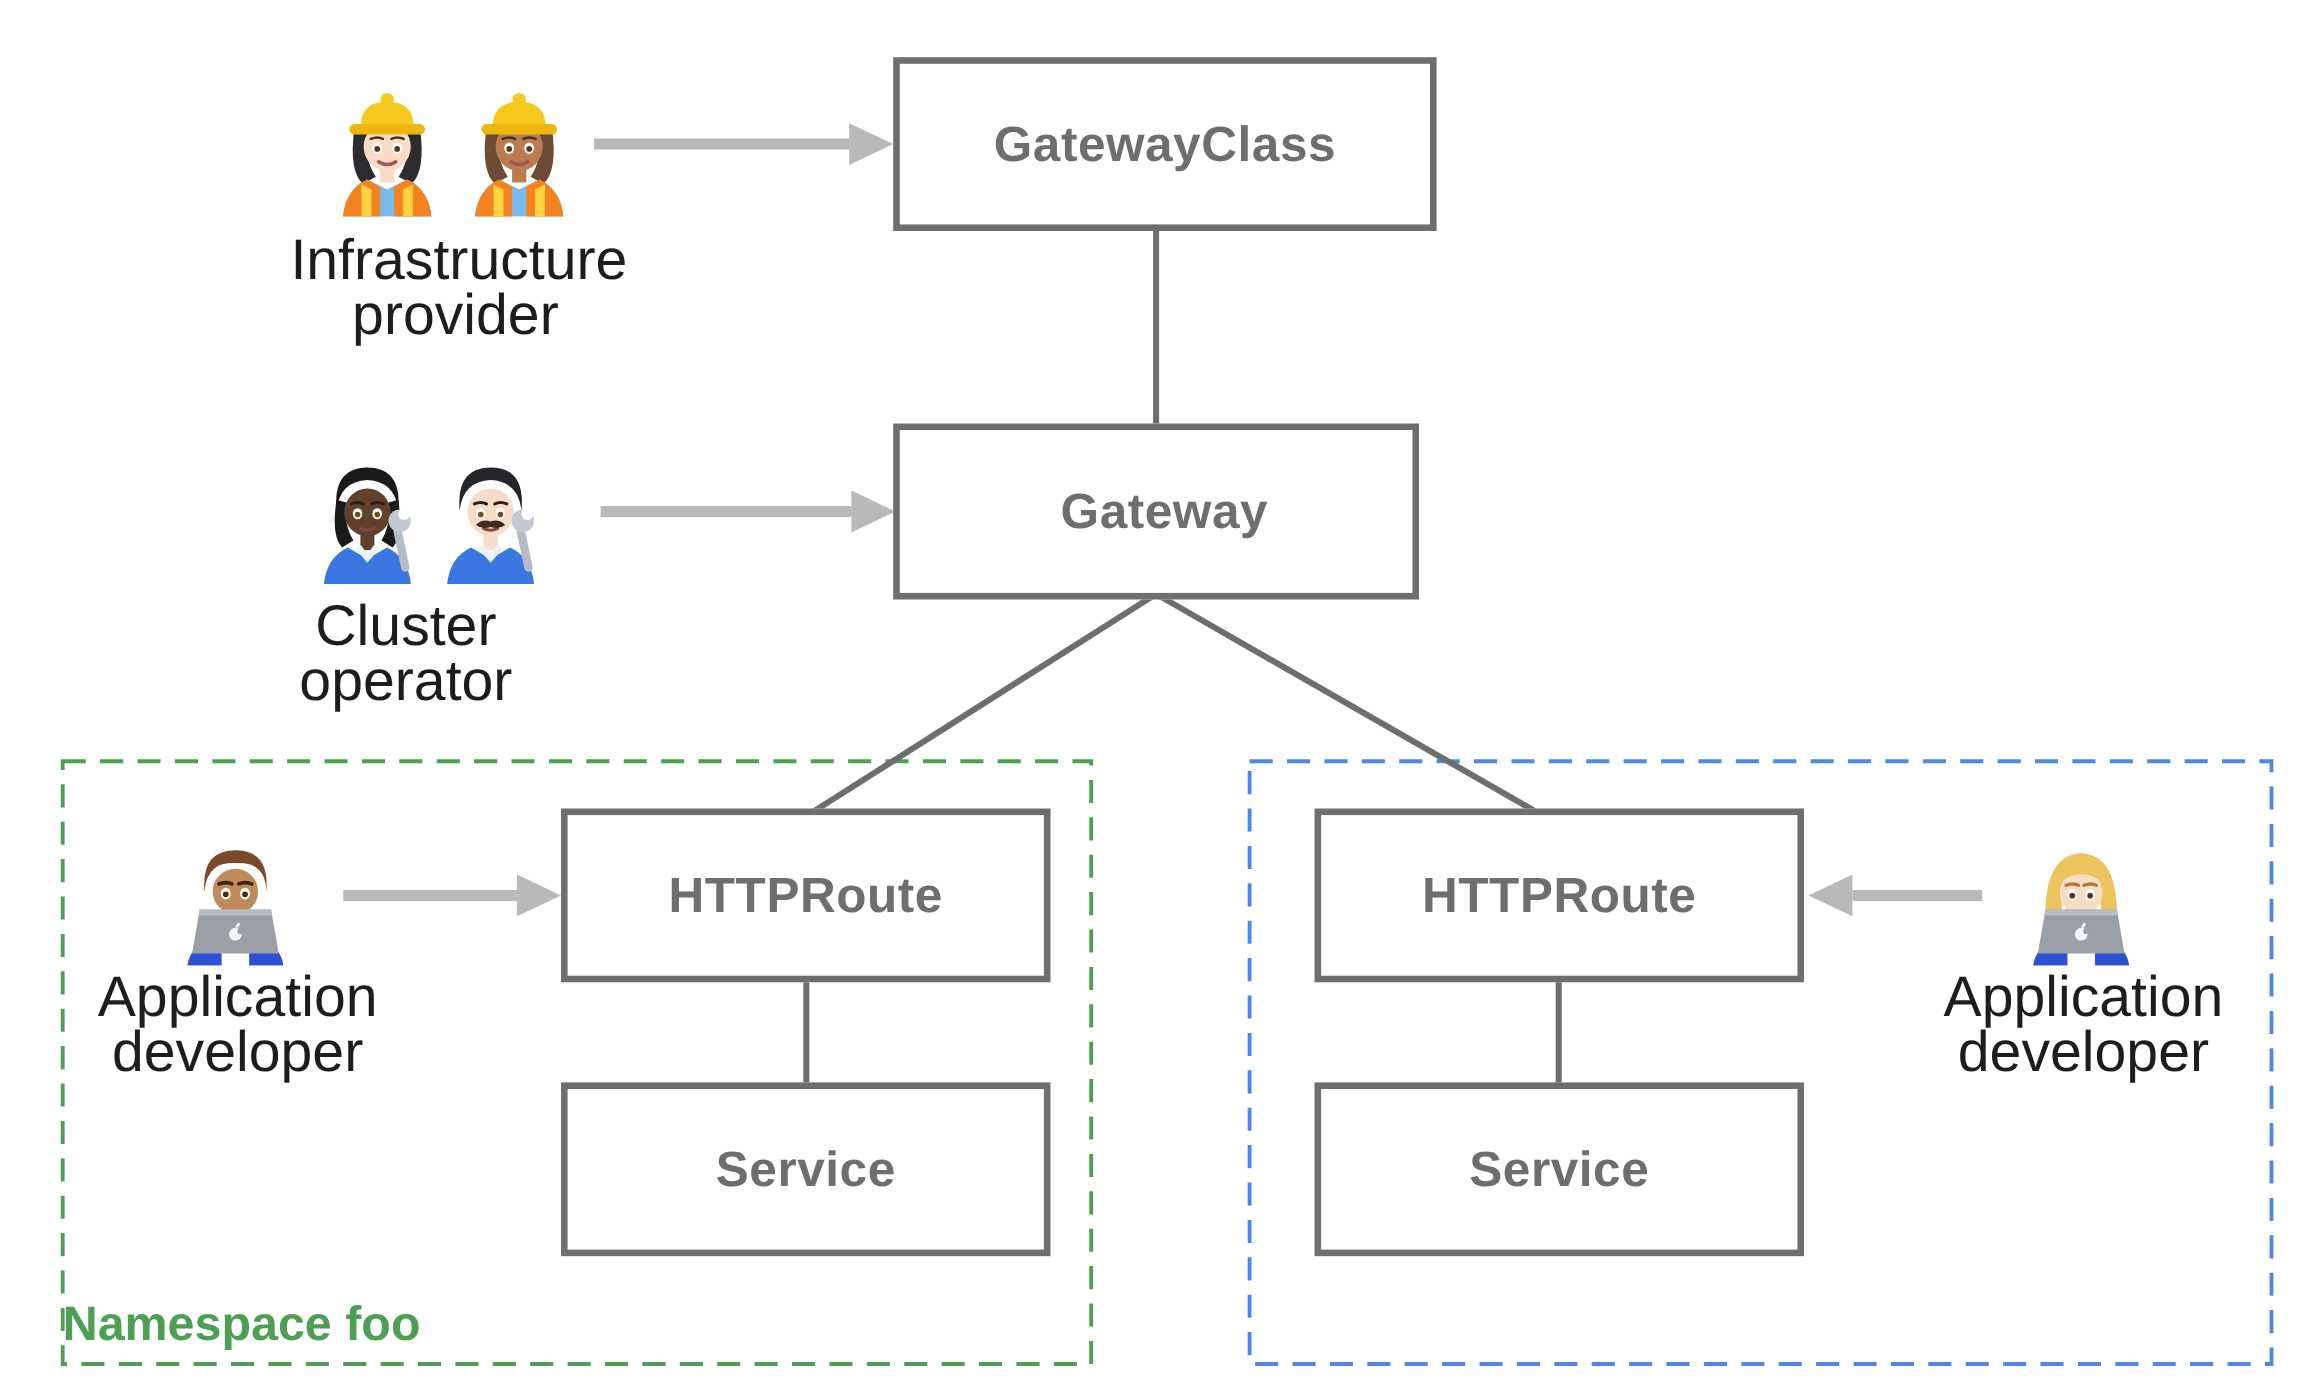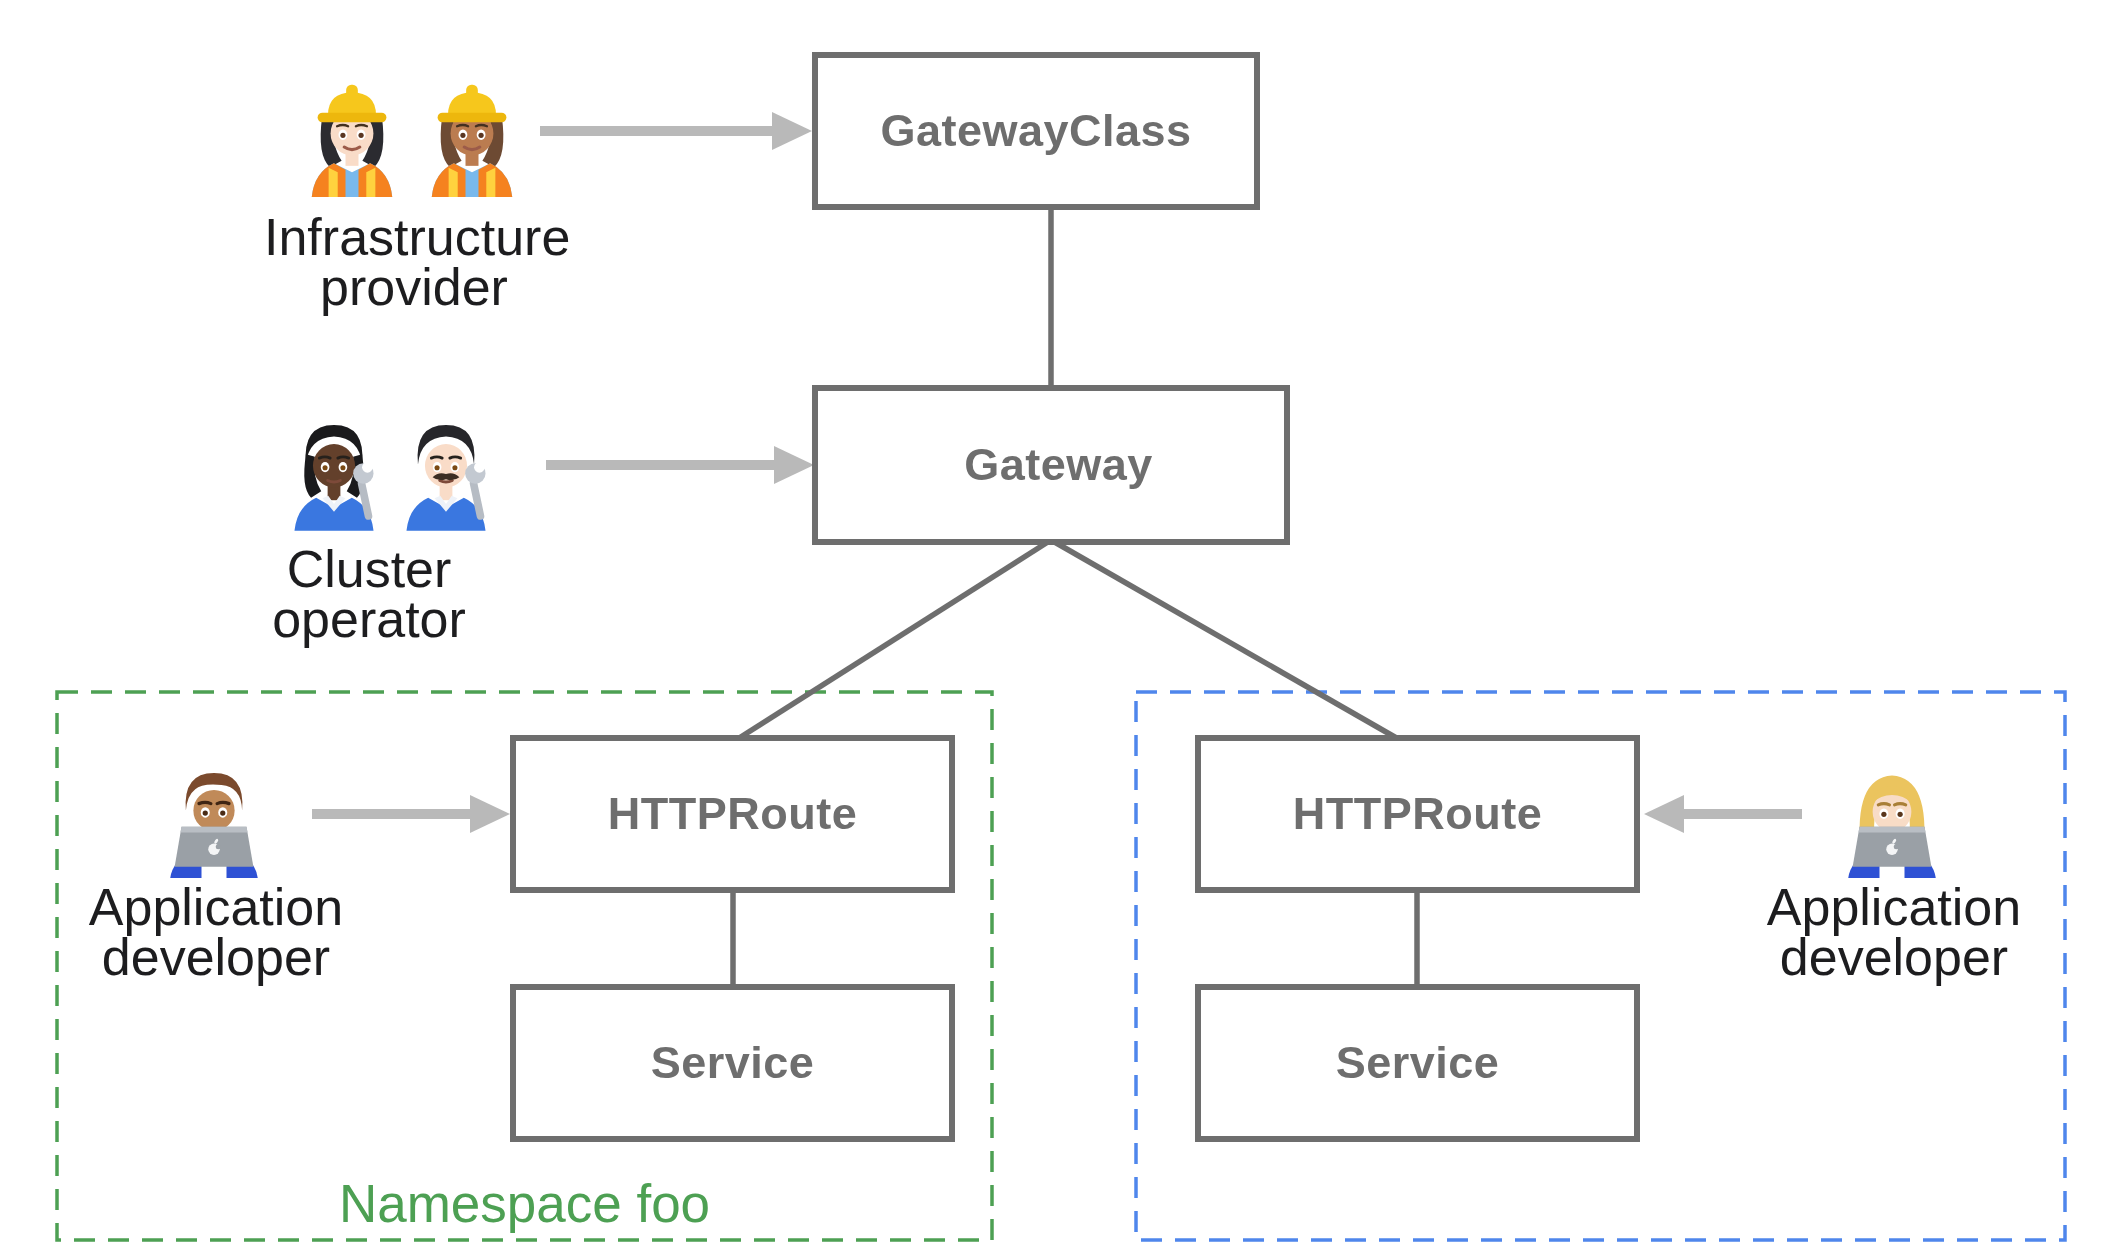--- a/index.html
+++ b/index.html
@@ -16,28 +16,28 @@
   .arrow-line{stroke:var(--arrow,#b9b9b9);stroke-width:10px;}
   .arrow-head{fill:var(--arrow,#b9b9b9);}
   
   .node{
     position:absolute;box-sizing:border-box;background:#ffffff;
     border:6px solid var(--box-border,#6e6e6e);
     display:flex;align-items:center;justify-content:center;
     font-weight:bold;font-size:45px;letter-spacing:.5px;
     color:var(--box-text,#6e6e6e);
   }
-  .node.gatewayclass{left:812px;top:52px;width:448px;height:158px;}
+  .node.gatewayclass{left:812px;top:52px;width:494px;height:158px;}
   .node.gateway{left:812px;top:385px;width:478px;height:160px;padding-left:15px;}
   .node.httproute-foo{left:510px;top:735px;width:445px;height:158px;}
   .node.service-foo{left:510px;top:984px;width:445px;height:158px;}
   .node.httproute-bar{left:1195px;top:735px;width:445px;height:158px;}
   .node.service-bar{left:1195px;top:984px;width:445px;height:158px;}
   
-  .ns-label{position:absolute;text-align:center;font-weight:normal;font-size:53px;line-height:56px;}
+  .ns-label{position:absolute;font-weight:bold;font-size:44px;line-height:56px;}
   .ns-label.foo{left:57px;width:935px;top:1176px;color:var(--namespace-foo,#4da053);}
   .ns-label.bar{left:1136px;width:929px;top:1174px;color:var(--namespace-bar,#4f86ec);}
   
   .persona-icons{position:absolute;display:flex;align-items:flex-end;}
   .persona-icons.infra{left:300px;top:62px;gap:16px;}
   .persona-icons.cluster{left:283px;top:398px;gap:10px;}
   .persona-icons.devfoo{left:160px;top:748px;}
   .persona-icons.devbar{left:1838px;top:748px;}
   .persona-label{
     position:absolute;text-align:center;font-size:52px;line-height:50px;

